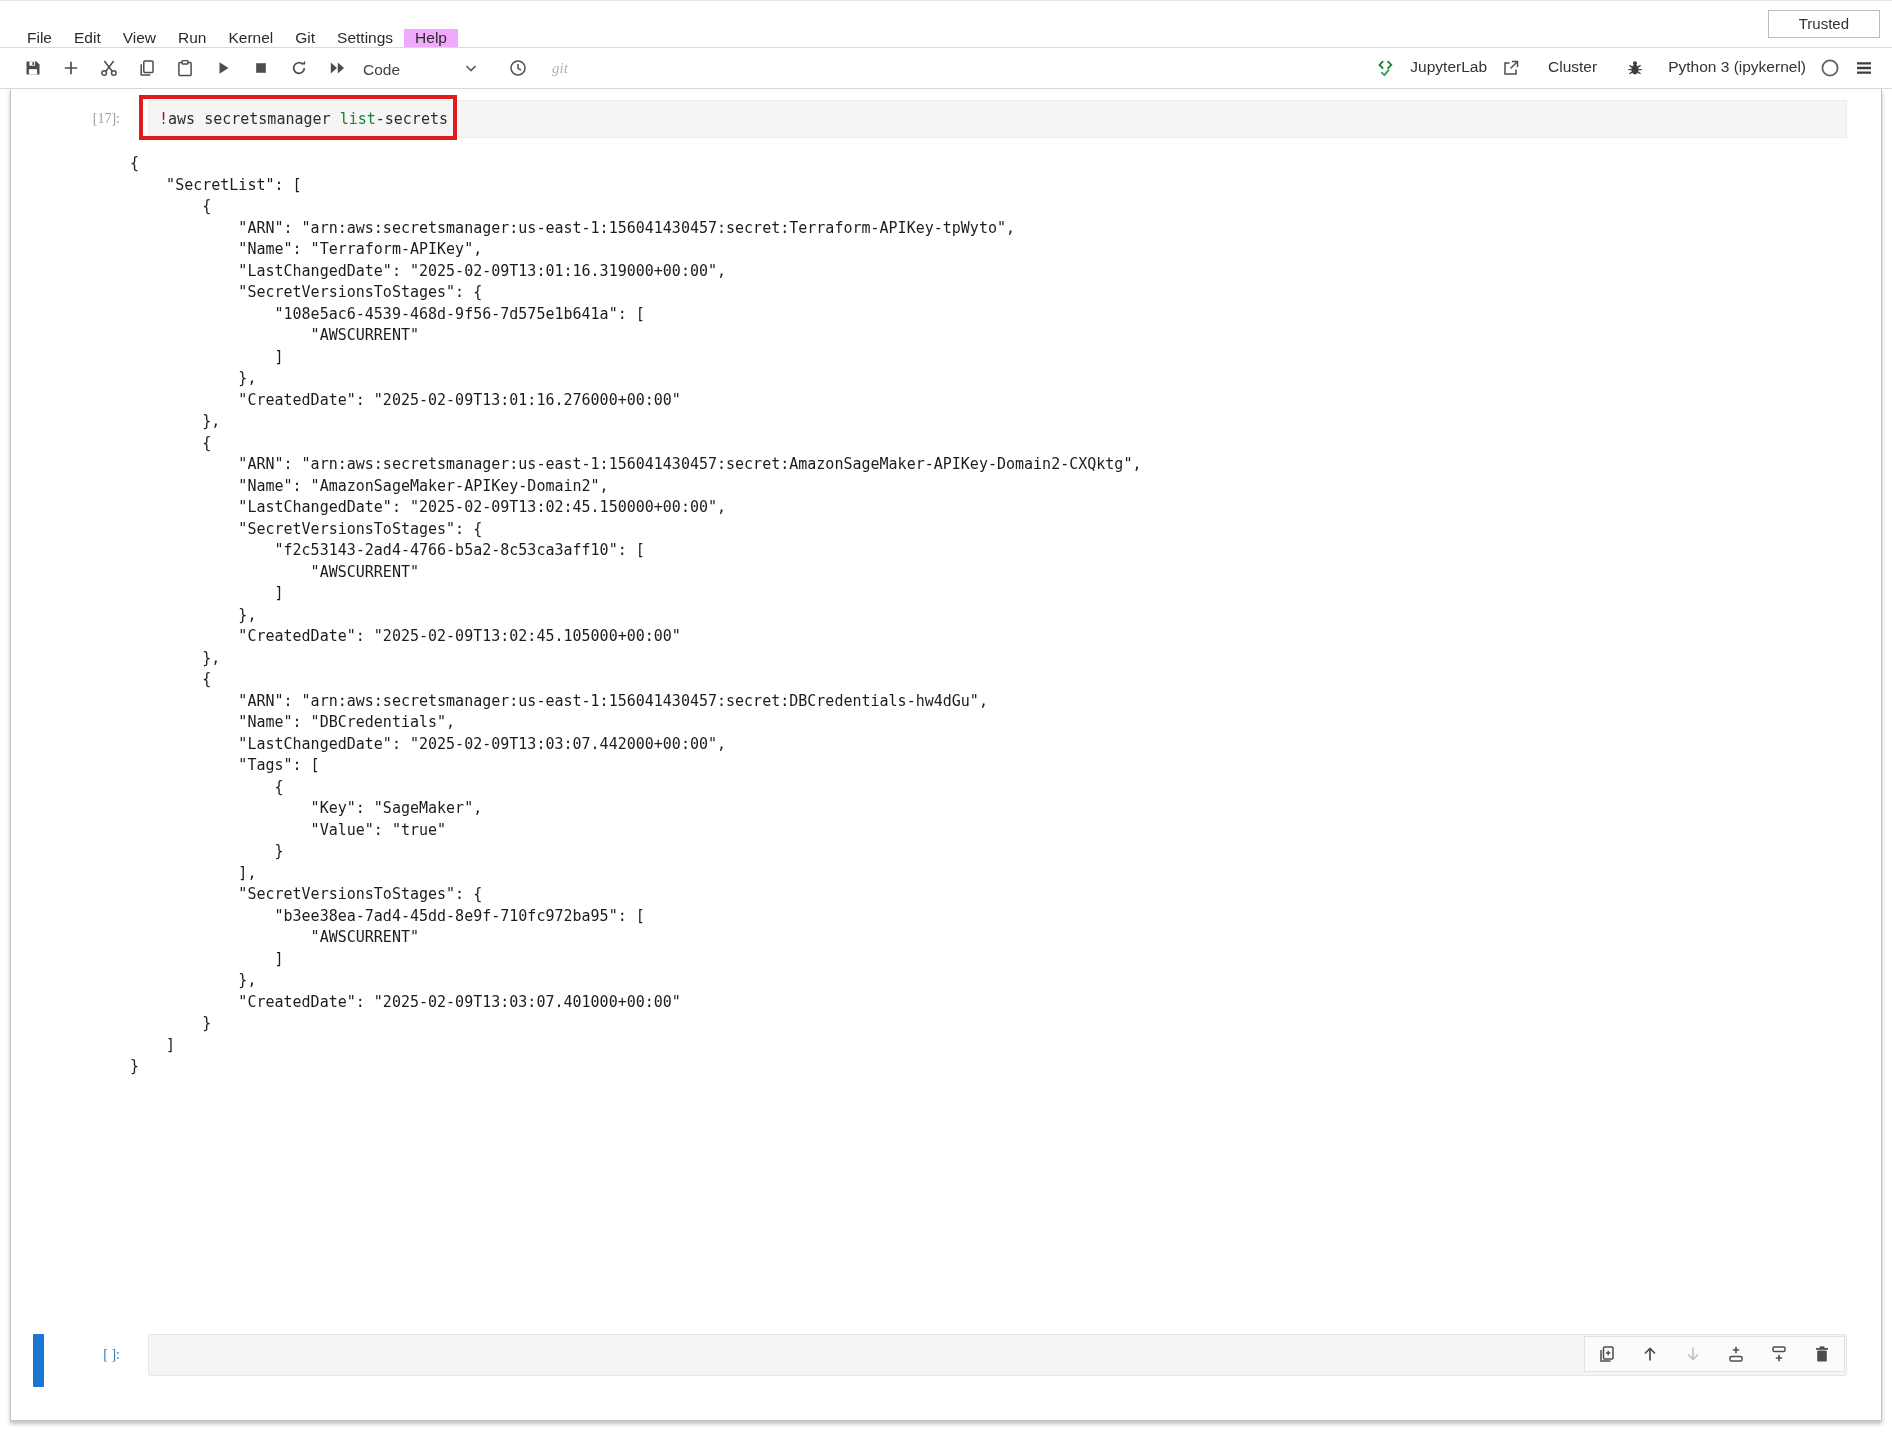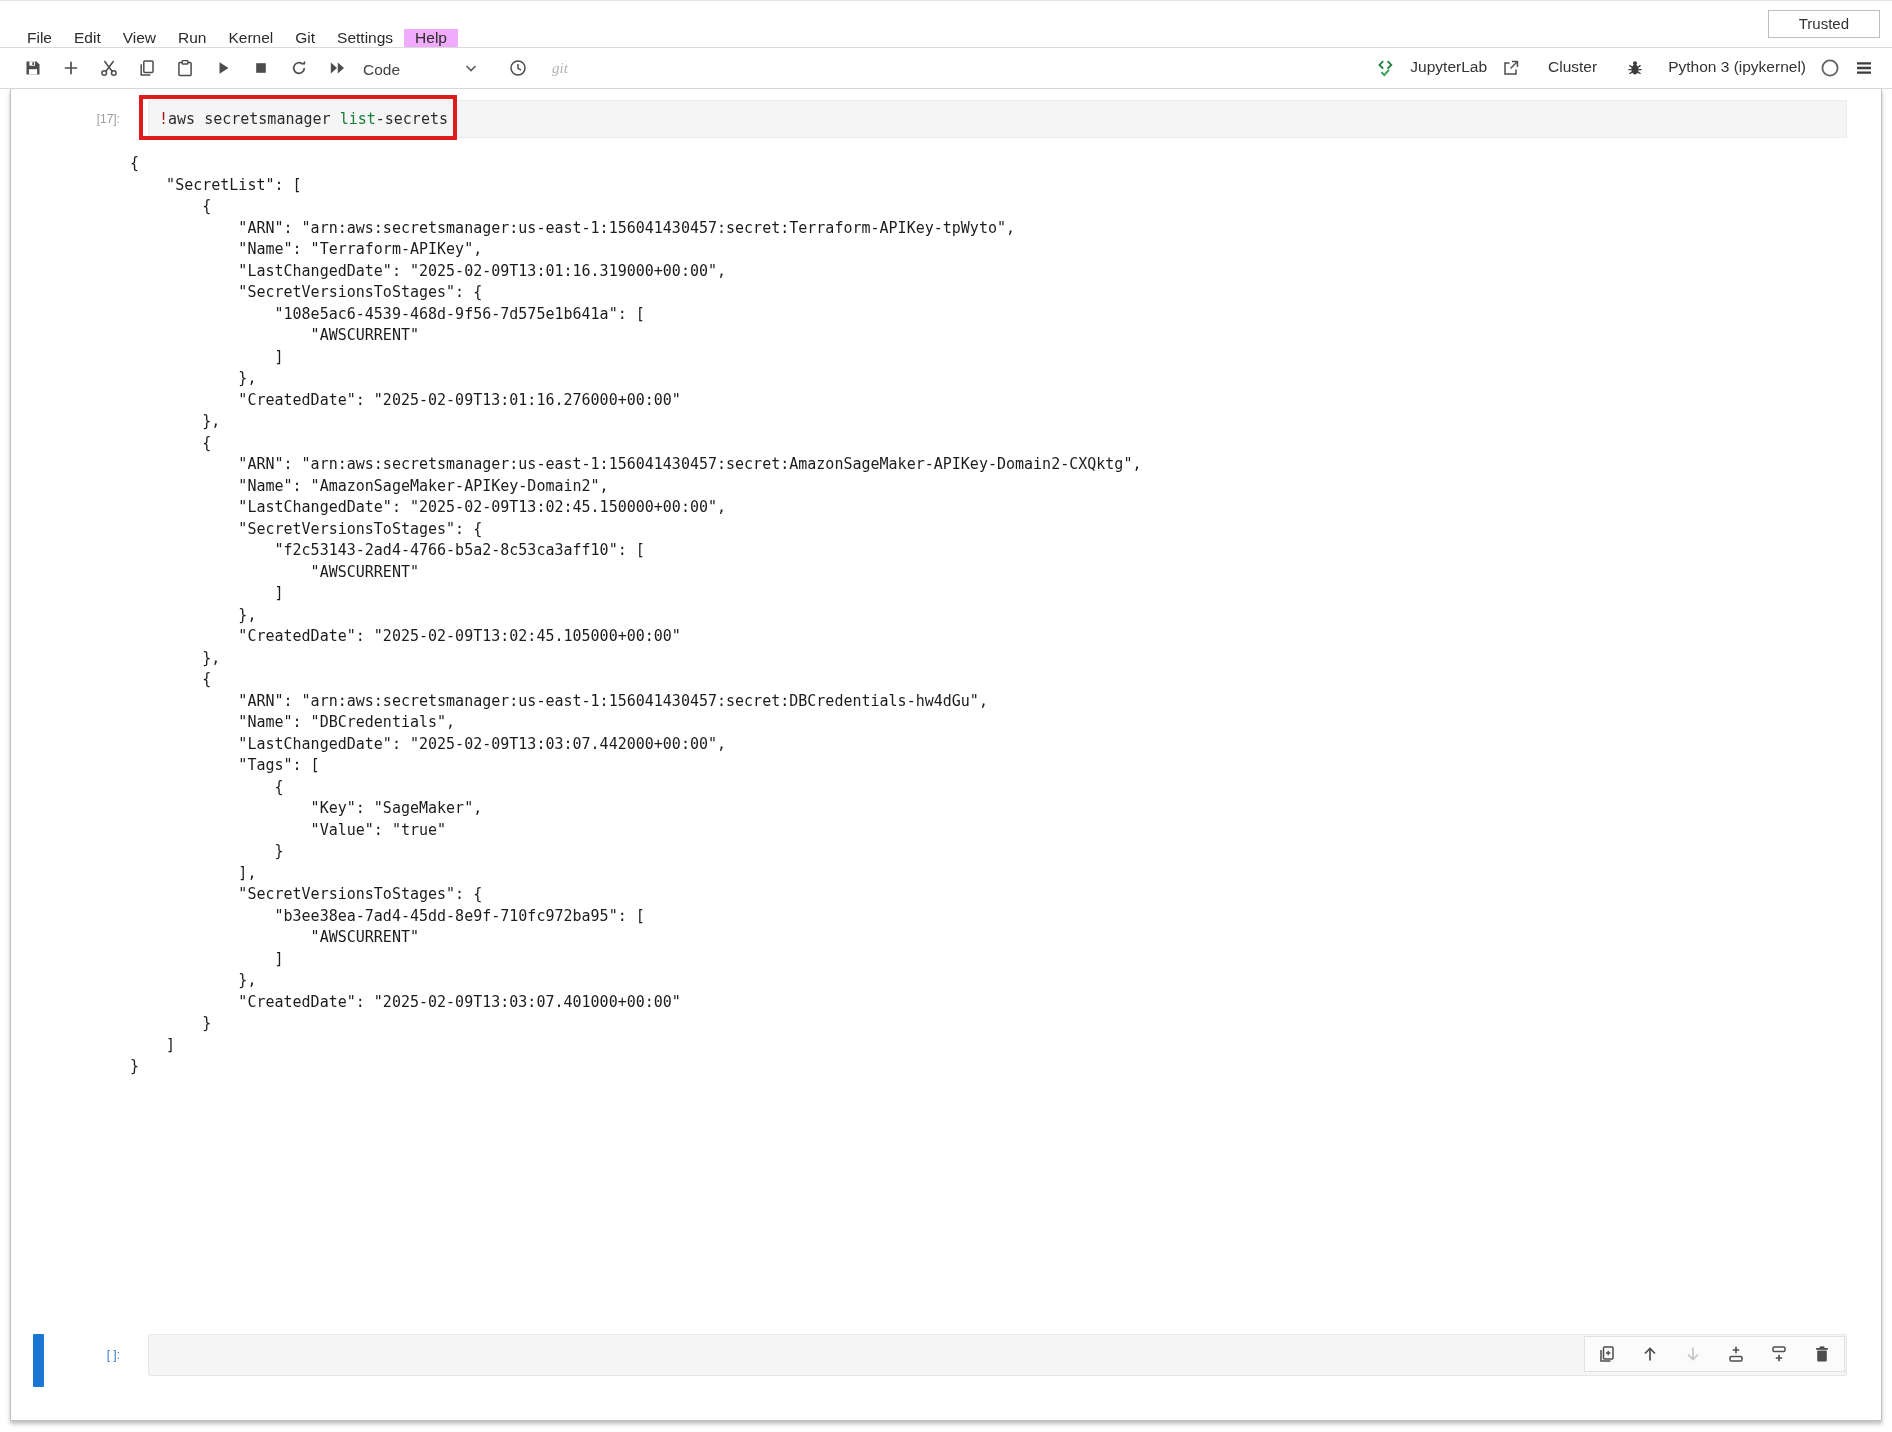--- a/index.html
+++ b/index.html
@@ -30,21 +30,21 @@
   .tb-right { margin-left:auto; display:flex; align-items:flex-start; gap:13px; }
   .tb-right .label { font-size:15.5px; color:#333; }
 
   
   .notebook { position:relative; margin:0 10px; height:1332px; background:#fff;
     border:1px solid #c2c2c2; border-top:none; box-shadow:0 3px 4px rgba(0,0,0,0.25); overflow:hidden; }
 
   .cell { position:relative; display:flex; }
   .cell-input-row { padding-top:11px; }
   .prompt { width:137px; flex:none; text-align:right; padding-right:28px;
-    font-family:Liberation Sans, sans-serif; font-size:12px; color:#9e9e9e; line-height:38px; }
+    font-family:Liberation Serif, serif; font-size:14px; color:#9e9e9e; line-height:38px; }
   .prompt.active-prompt { color:#3778bf; line-height:42px; }
   .editor { flex:1; margin-right:34px; background:#f5f5f5; border:1px solid #ececec;
     height:38px; display:flex; align-items:center; padding-left:10px; }
   .code-line { font-family:"DejaVu Sans Mono", monospace; font-size:15px; white-space:pre; }
 
   .annotation-box { position:absolute; left:128px; top:6px; width:318px; height:45px;
     border:4px solid #e01b1b; z-index:4; }
 
   .cell-output { margin:15px 0 0 119px; font-family:"DejaVu Sans Mono", monospace;
     font-size:15px; line-height:21.5px; color:#1c1c1c; white-space:pre; }

